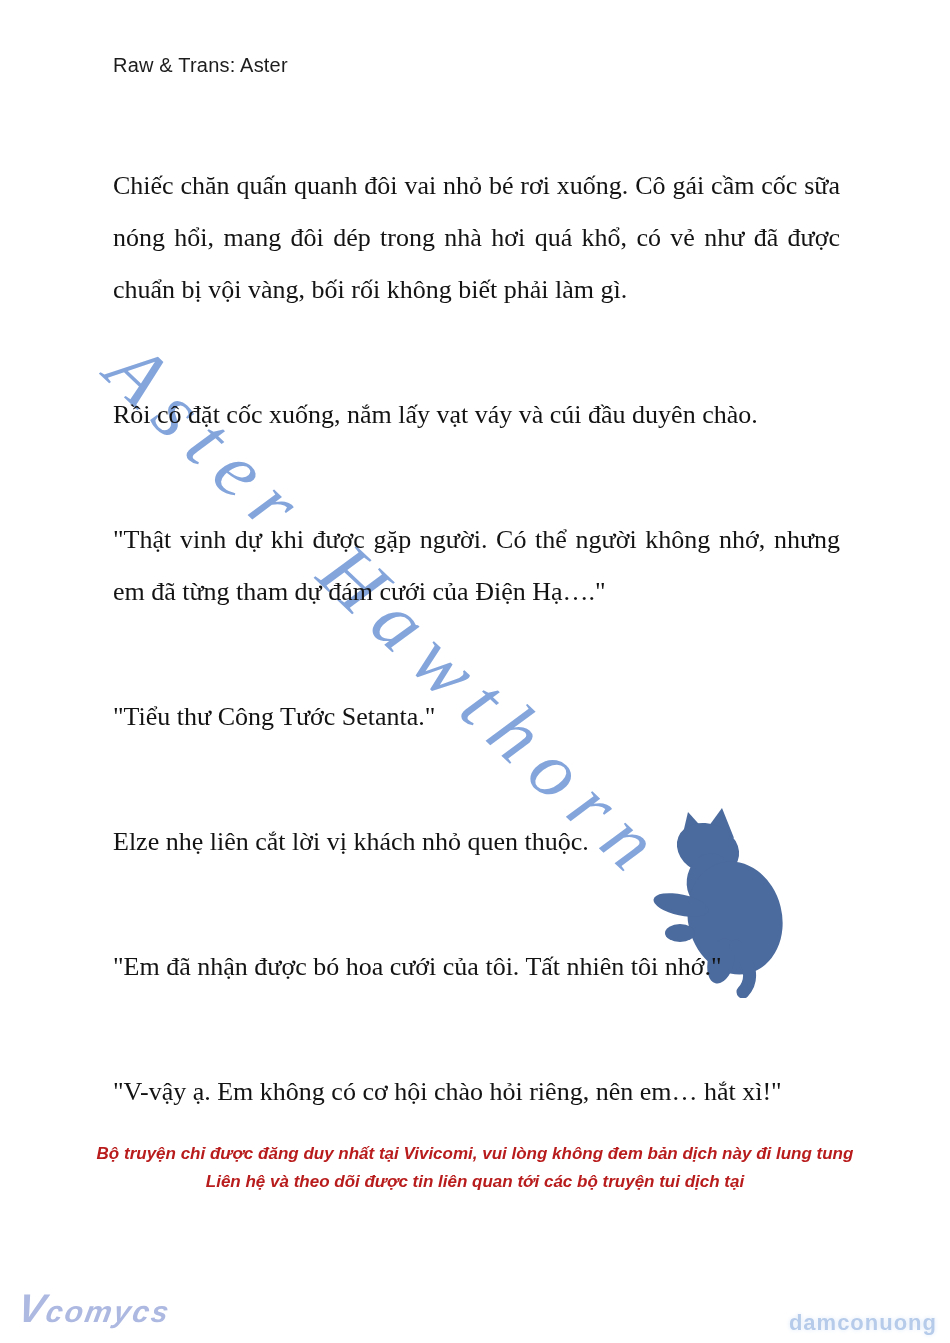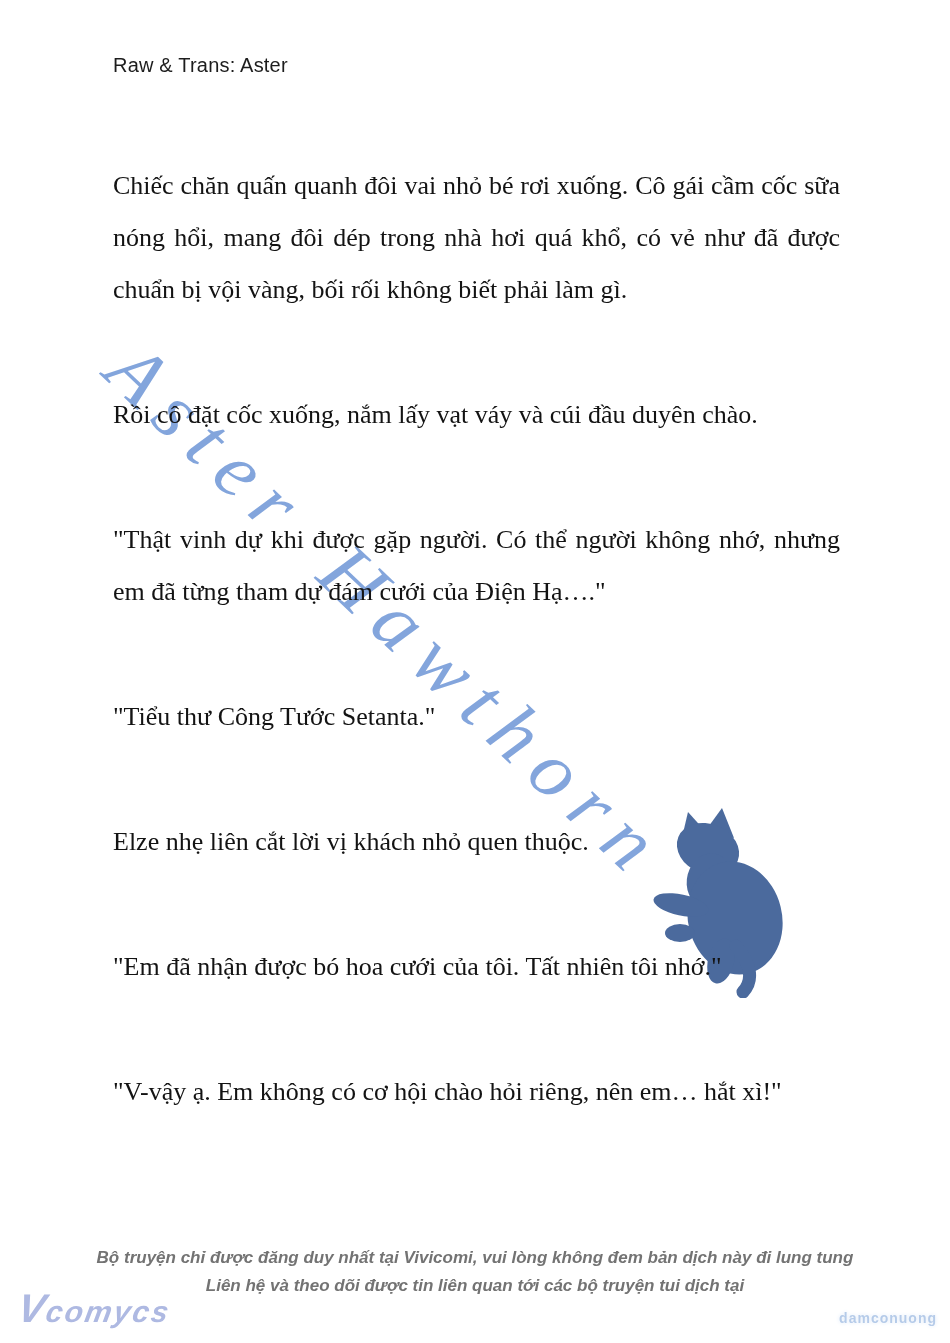--- a/index.html
+++ b/index.html
@@ -38,43 +38,43 @@
   }
   
   .story{
     position:absolute;left:113px;top:160px;width:727px;
     font-size:26px;line-height:52px;color:#131313;
     text-align:justify;z-index:3;
   }
   .story p{margin:0 0 73px 0;}
   
   .notice{
-    position:absolute;left:0;right:0;top:1244px;
+    position:absolute;left:0;right:0;top:1140px;
     text-align:center;z-index:3;
     font-family:"Liberation Sans","DejaVu Sans",sans-serif;
     font-weight:bold;font-style:italic;
     font-size:17px;line-height:28px;
-    color:#737373;
+    color:#b91c1c;
   }
   
   .logo{
     position:absolute;left:18px;top:1288px;z-index:3;
     font-family:"Liberation Sans","DejaVu Sans",sans-serif;
     font-style:italic;font-weight:bold;
     color:#aeb9e2;
     transform:skewX(-10deg);
     letter-spacing:2px;
     font-size:30px;line-height:40px;
   }
   .logo::first-letter{font-size:40px;}
   
   .corner-tag{
     position:absolute;right:13px;top:1310px;z-index:3;
     font-family:"Liberation Sans","DejaVu Sans",sans-serif;
-    font-weight:bold;font-size:14px;letter-spacing:1px;
+    font-weight:bold;font-size:22px;letter-spacing:1px;
     color:#b5cbe9;
     text-shadow:0 0 2px #ffffff,0 0 4px #d9e6f7;
   }
 </style>
 </head>
 <body>
 
 <div class="page">
 
   <div class="credit">Raw &amp; Trans: Aster</div>

